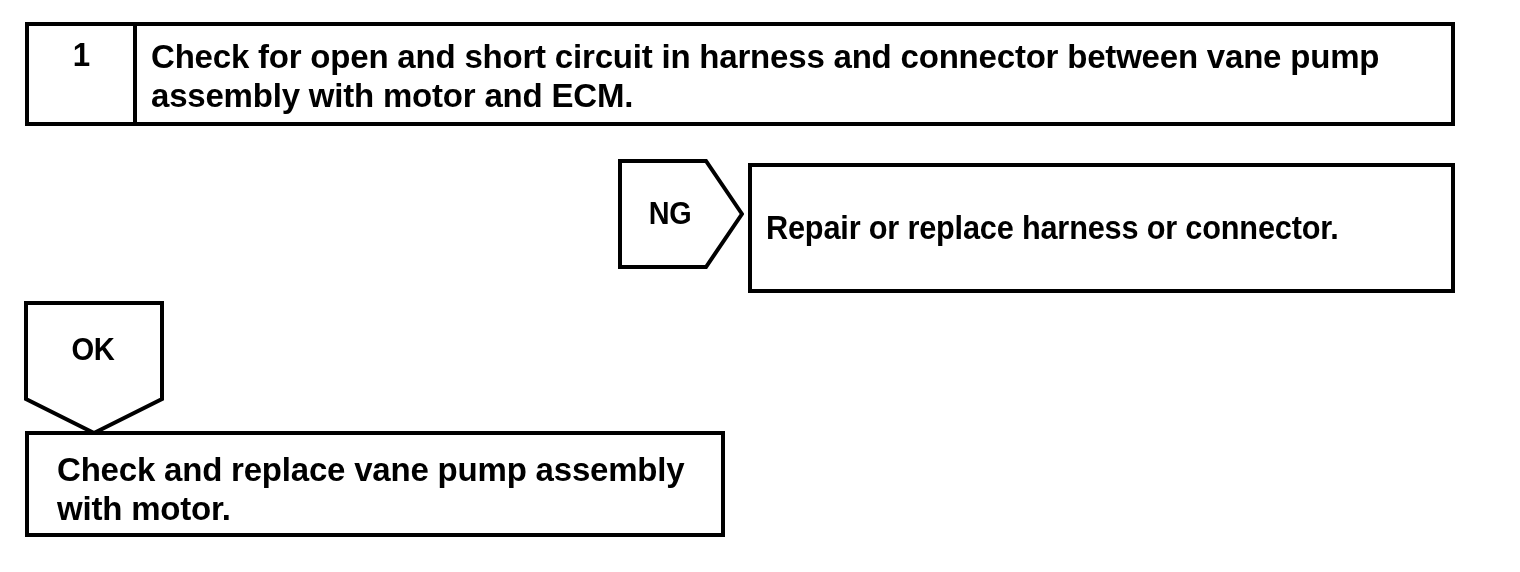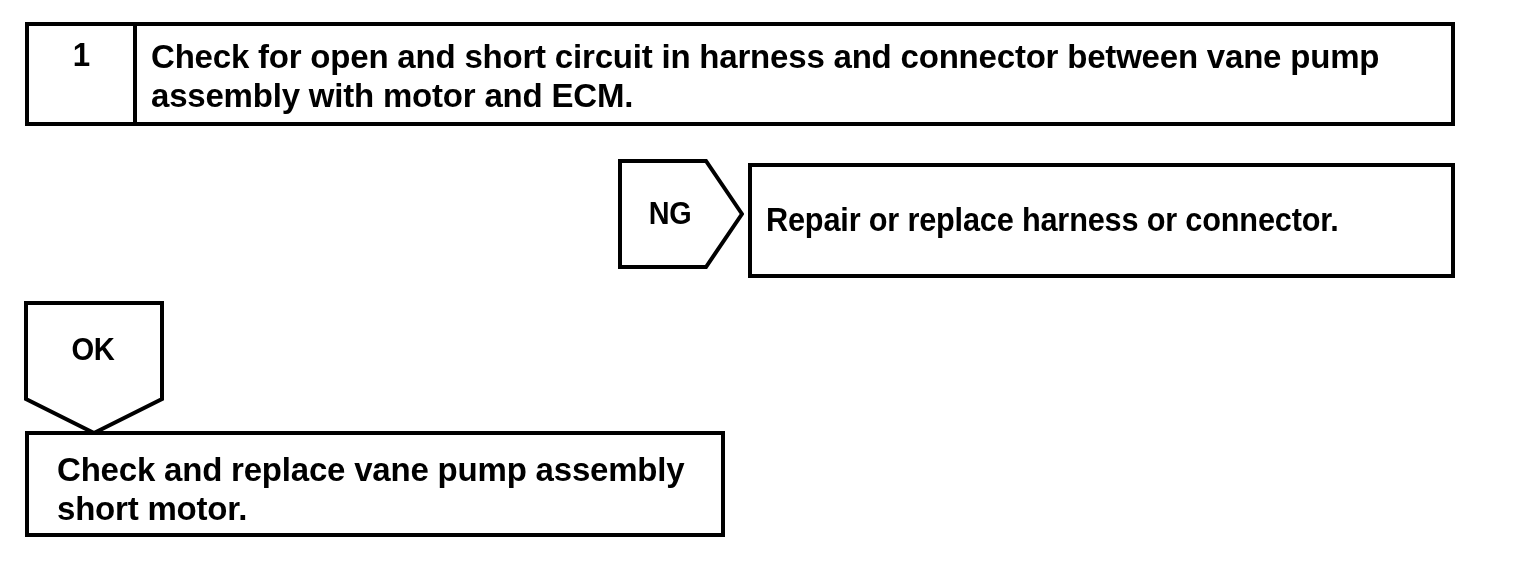--- a/index.html
+++ b/index.html
@@ -93,21 +93,21 @@
     transform: scaleX(0.93);
     transform-origin: center center;
   }
 
   
   .repair-box {
     position: absolute;
     left: 748px;
     top: 163px;
     width: 707px;
-    height: 115px;
+    height: 130px;
     box-sizing: border-box;
     border: 4px solid #000000;
     background: #ffffff;
     display: flex;
     align-items: center;
     padding-left: 14px;
   }
   .repair-text {
     font-size: 33px;
     font-weight: bold;
@@ -191,16 +191,16 @@
   </div>
 
   <div class="ok-arrow">
     <svg width="142" height="136" viewBox="0 0 142 136">
       <polygon points="3,3 139,3 139,99 71,133 3,99" fill="#ffffff" stroke="#000000" stroke-width="4" stroke-linejoin="miter"></polygon>
     </svg>
     <span class="ok-label">OK</span>
   </div>
 
   <div class="result-box">
-    <span class="result-text">Check and replace vane pump assembly short motor.</span>
+    <span class="result-text">Check and replace vane pump assembly with motor.</span>
   </div>
 
 </div>
 
 </body></html>

